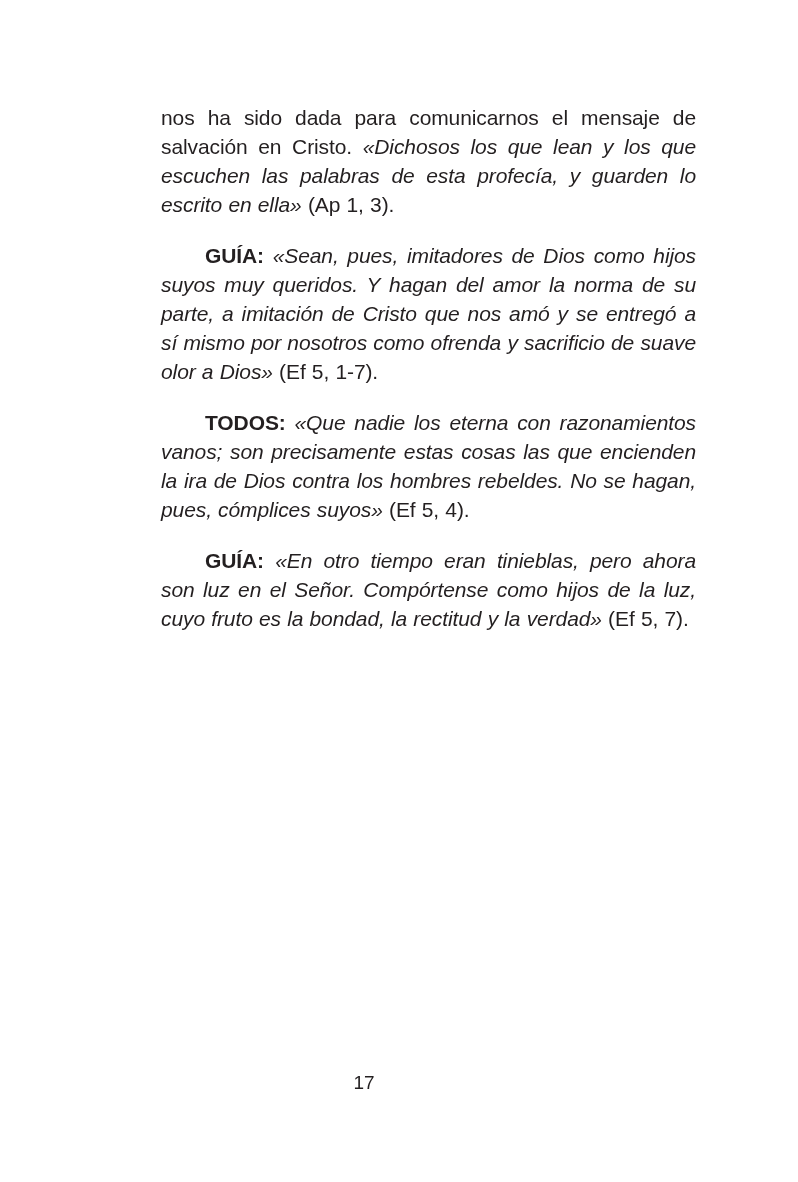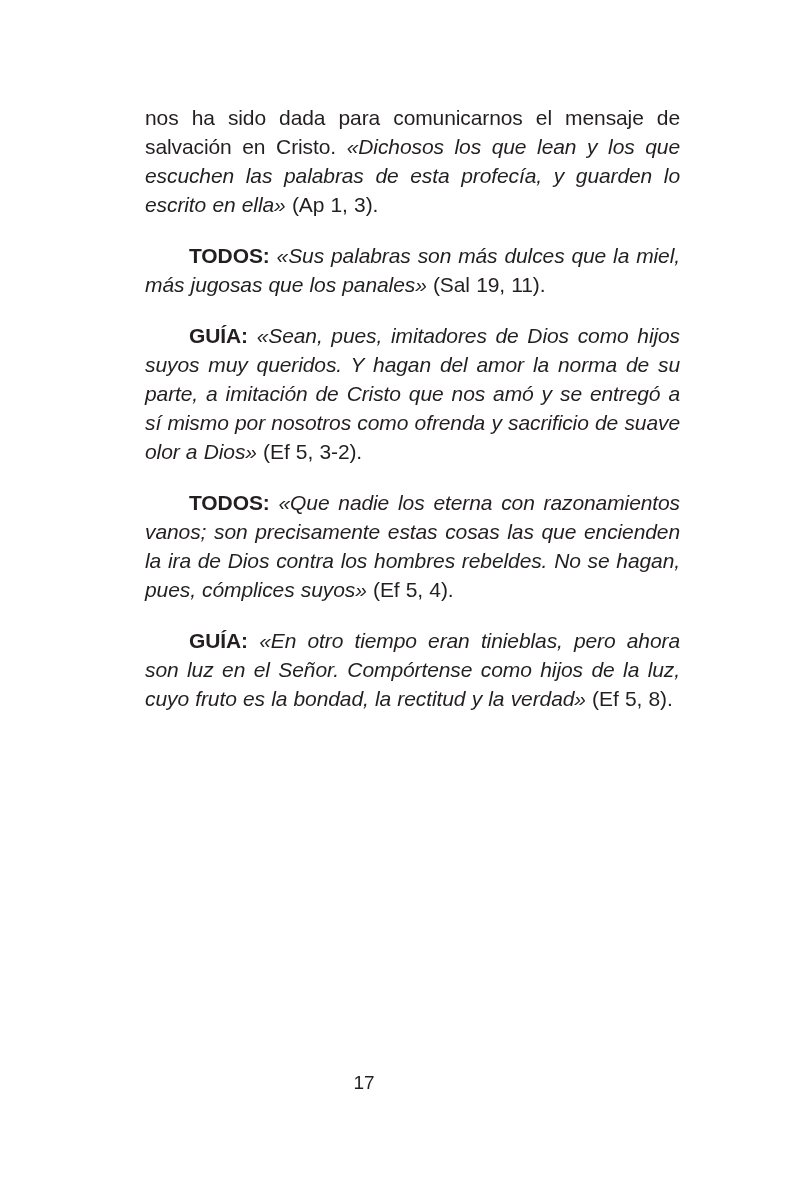--- a/index.html
+++ b/index.html
@@ -10,21 +10,21 @@
     width: 798px;
     height: 1182px;
     background: #ffffff;
     position: relative;
     font-family: "Liberation Sans", sans-serif;
     color: #231f20;
     overflow: hidden;
   }
   .text-block {
     position: absolute;
-    left: 145px;
+    left: 161px;
     top: 103px;
     width: 535px;
   }
   p.para {
     margin: 0 0 22px 0;
     font-size: 21px;
     line-height: 29px;
     text-align: justify;
     letter-spacing: -0.1px;
     word-spacing: 0.5px;
@@ -53,19 +53,18 @@
     text-align: center;
     font-size: 19px;
     color: #231f20;
   }
 </style>
 </head>
 <body>
 
 <div class="text-block" id="paragraphs">
     <p class="para"><span class="lead">nos ha sido dada para comunicarnos el mensaje de salvación en Cristo. </span><span class="quote">«Dichosos los que lean y los que escuchen las palabras de esta profecía, y guarden lo escrito en ella» </span><span class="reference">(Ap 1, 3).</span></p>
-    <p class="para indented"><span class="speaker">TODOS: </span><span class="quote">«Sus palabras son más dulces que la miel, más jugosas que los panales» </span><span class="reference">(Sal 19, 11).</span></p>
-    <p class="para indented"><span class="speaker">GUÍA: </span><span class="quote">«Sean, pues, imitadores de Dios como hijos suyos muy queridos. Y hagan del amor la norma de su parte, a imitación de Cristo que nos amó y se entregó a sí mismo por nosotros como ofrenda y sacrificio de suave olor a Dios» </span><span class="reference">(Ef 5, 3-2).</span></p>
+    <p class="para indented"><span class="speaker">GUÍA: </span><span class="quote">«Sean, pues, imitadores de Dios como hijos suyos muy queridos. Y hagan del amor la norma de su parte, a imitación de Cristo que nos amó y se entregó a sí mismo por nosotros como ofrenda y sacrificio de suave olor a Dios» </span><span class="reference">(Ef 5, 1-7).</span></p>
     <p class="para indented"><span class="speaker">TODOS: </span><span class="quote">«Que nadie los eterna con razonamientos vanos; son precisamente estas cosas las que encienden la ira de Dios contra los hombres rebeldes. No se hagan, pues, cómplices suyos» </span><span class="reference">(Ef 5, 4).</span></p>
-    <p class="para indented"><span class="speaker">GUÍA: </span><span class="quote">«En otro tiempo eran tinieblas, pero ahora son luz en el Señor. Compórtense como hijos de la luz, cuyo fruto es la bondad, la rectitud y la verdad» </span><span class="reference">(Ef 5, 8).</span></p>
+    <p class="para indented"><span class="speaker">GUÍA: </span><span class="quote">«En otro tiempo eran tinieblas, pero ahora son luz en el Señor. Compórtense como hijos de la luz, cuyo fruto es la bondad, la rectitud y la verdad» </span><span class="reference">(Ef 5, 7).</span></p>
   </div>
 
 <div class="page-number">17</div>
 
 </body></html>

